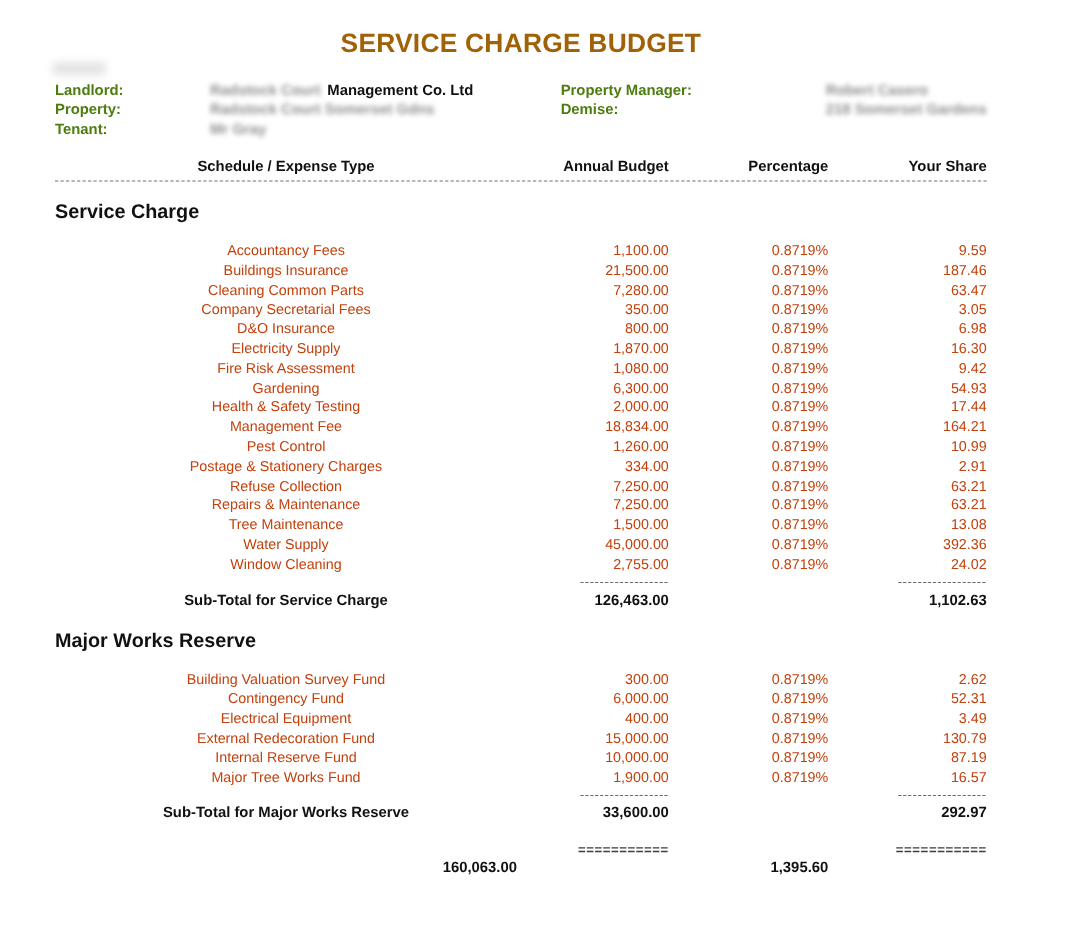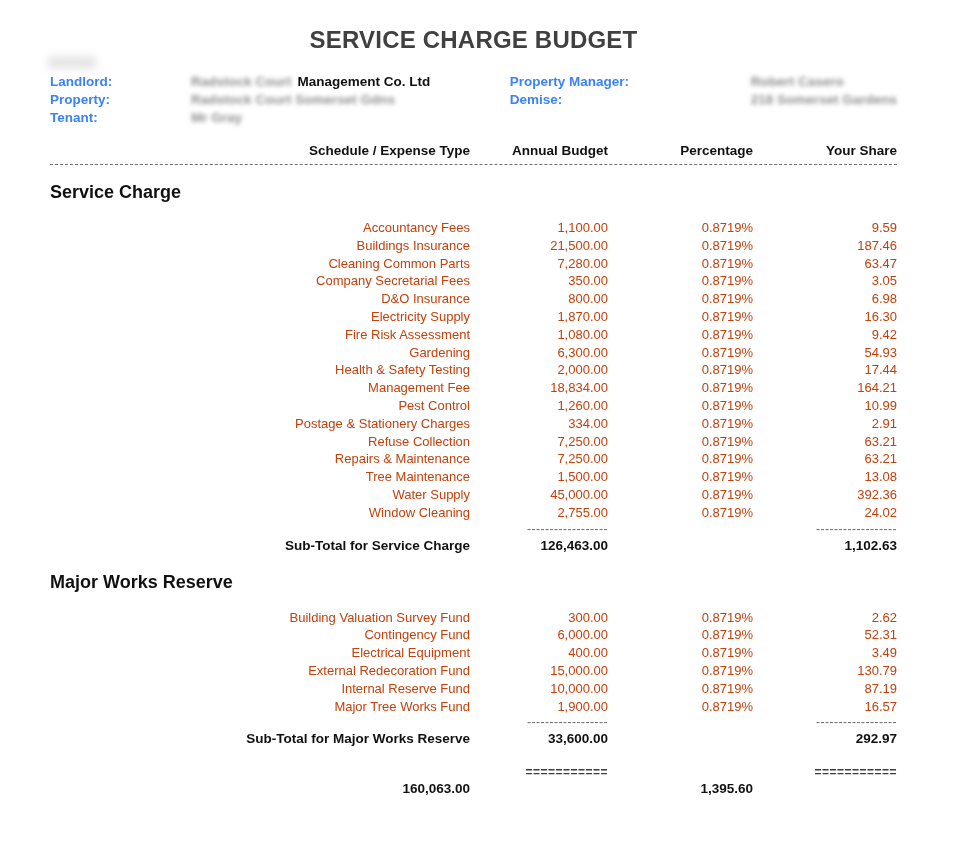--- a/index.html
+++ b/index.html
@@ -5,48 +5,48 @@
   html,body { margin:0; padding:0; }
   body {
     width:980px; height:847px; background:#ffffff; position:relative;
     font-family:"Liberation Sans","DejaVu Sans",sans-serif;
     color:#1a1a1a; overflow:hidden;
   }
   .content { margin-left:50px; width:847px; }
 
   h1.title {
     font-size:24px; font-weight:bold; letter-spacing:.2px;
-    text-align:center; margin:26px 0 0 0; color:#404040;
+    text-align:center; margin:26px 0 0 0; color:#a16207;
   }
 
   
   .smudge {
     position:absolute; left:48px; top:57px; width:48px; height:11px;
     background:#c9c9c9; filter:blur(4px); opacity:.55; pointer-events:none;
   }
 
   
   .meta { display:flex; margin-top:19px; font-size:13.5px; line-height:18px; }
   .meta-col.left  { width:493px; }
   .meta-col.right { flex:1; }
   .meta-row { display:grid; }
   .meta-col.left  .meta-row { grid-template-columns:93px 1fr; }
   .meta-col.right .meta-row { grid-template-columns:193px 1fr; }
-  .meta-label { font-weight:bold; color:#3b82f6; }
+  .meta-label { font-weight:bold; color:#4d7c0f; }
   .meta-value { white-space:nowrap;padding-left:48px; }
   .redacted {
     color:#8f8f8f; font-weight:bold; filter:blur(2.3px);
     user-select:none; display:inline-block;
   }
   .clear-part { font-weight:bold; color:#111; }
   .clear-part:not(:empty) { margin-left:6px; }
 
   
   .grid-row { display:grid; grid-template-columns:420px 138px 145px 144px; }
-  .c1 { text-align:right; }
+  .c1 { text-align:center; }
   .c2,.c3,.c4 { text-align:right; }
 
   .thead { margin-top:16px; font-size:13.5px; font-weight:bold; color:#111; }
   .rule-dashed { margin-top:6px; border-top:1px dashed #707070; height:0; }
 
   .section-heading {
     font-size:18px; font-weight:bold; color:#111; margin-top:17px;
   }
   .rows { margin-top:16px; font-size:13px; color:#c2410c; }
   .rows .grid-row { line-height:17.8px; }

